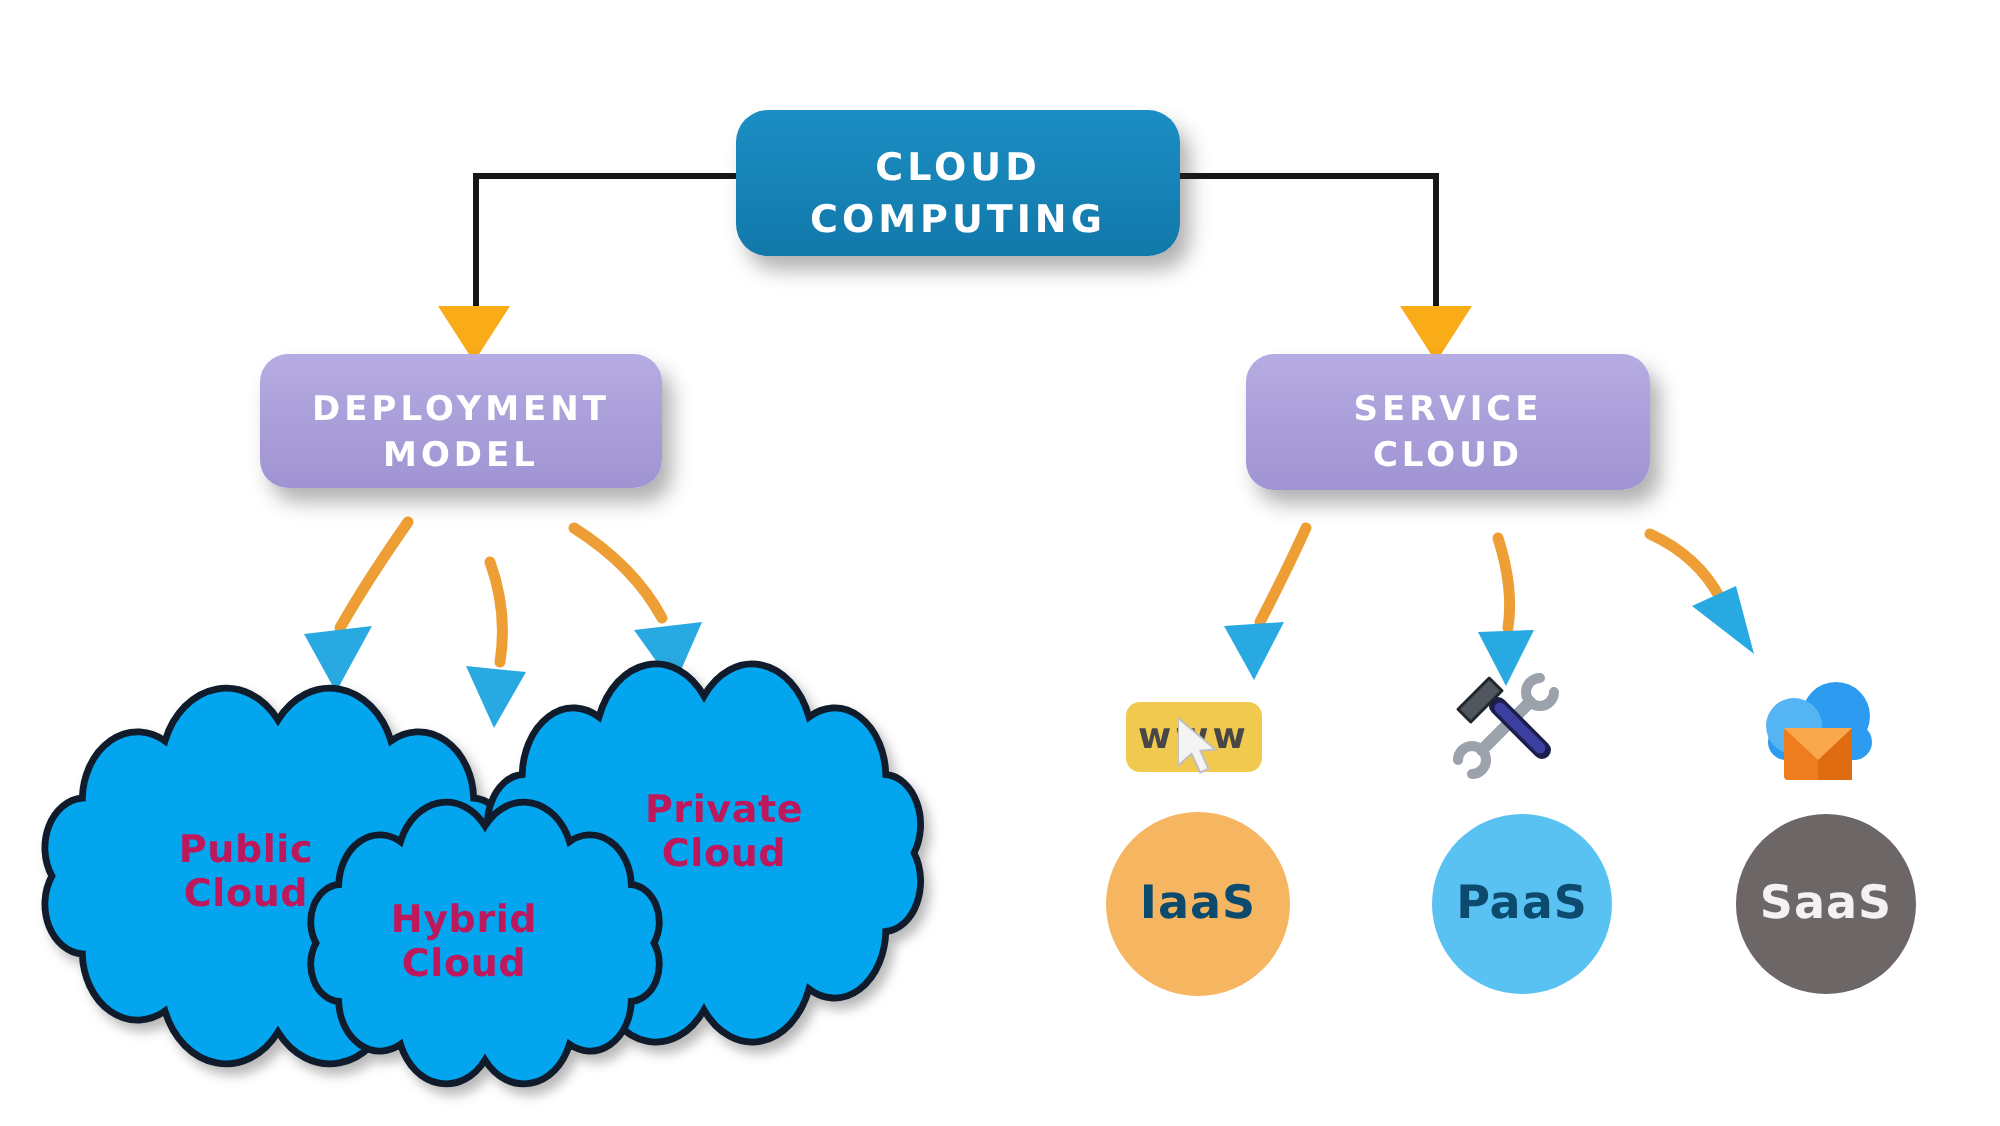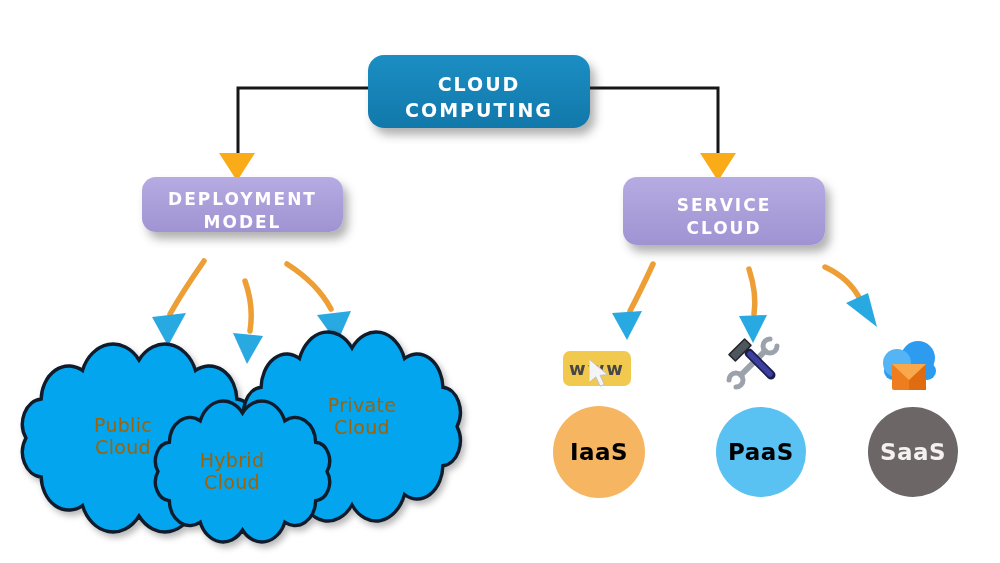--- a/index.html
+++ b/index.html
@@ -18,36 +18,36 @@
   .root-node{
     left:368px;top:55px;width:222px;height:73px;border-radius:16px;
     background:linear-gradient(180deg,#1b8ec3,#1278aa);
     font-size:19px;letter-spacing:2px;
   }
   .root-node .lbl{width:160px;}
   .branch-node{
     background:linear-gradient(180deg,#b6abe2,#a093d2);
     border-radius:14px;font-size:17px;letter-spacing:2px;
   }
-  .deployment-node{left:142px;top:177px;width:201px;height:55px;}
+  .deployment-node{left:130px;top:177px;width:201px;height:67px;}
   .deployment-node .lbl{width:192px;}
   .service-node{left:623px;top:177px;width:202px;height:68px;}
   .service-node .lbl{width:132px;}
   
   .cloud-label{
-    position:absolute;color:#a16207;font-weight:normal;font-size:19px;
+    position:absolute;color:#be185d;font-weight:bold;font-size:19px;
     line-height:1.18;text-align:center;z-index:3;letter-spacing:.3px;
   }
   .lbl-public{left:71px;top:414px;width:104px;}
   .lbl-hybrid{left:180px;top:449px;width:104px;}
   .lbl-private{left:310px;top:394px;width:104px;}
   
   .svc-circle{
     position:absolute;border-radius:50%;display:flex;align-items:center;
-    justify-content:center;font-size:23px;font-weight:600;color:#000000;z-index:2;
+    justify-content:center;font-size:23px;font-weight:600;color:#0c4a6e;z-index:2;
     letter-spacing:.5px;
   }
   .circle-iaas{left:553px;top:406px;width:92px;height:92px;background:#F6B661;}
   .circle-paas{left:716px;top:407px;width:90px;height:90px;background:#59C2F2;}
   .circle-saas{left:868px;top:407px;width:90px;height:90px;background:#6C6666;color:#f3f1f1;}
   
   .www-box{
     position:absolute;left:563px;top:351px;width:68px;height:35px;z-index:2;
     background:#F1C94F;border-radius:7px;display:flex;align-items:center;
     justify-content:center;font-weight:bold;font-size:18px;color:#474747;

